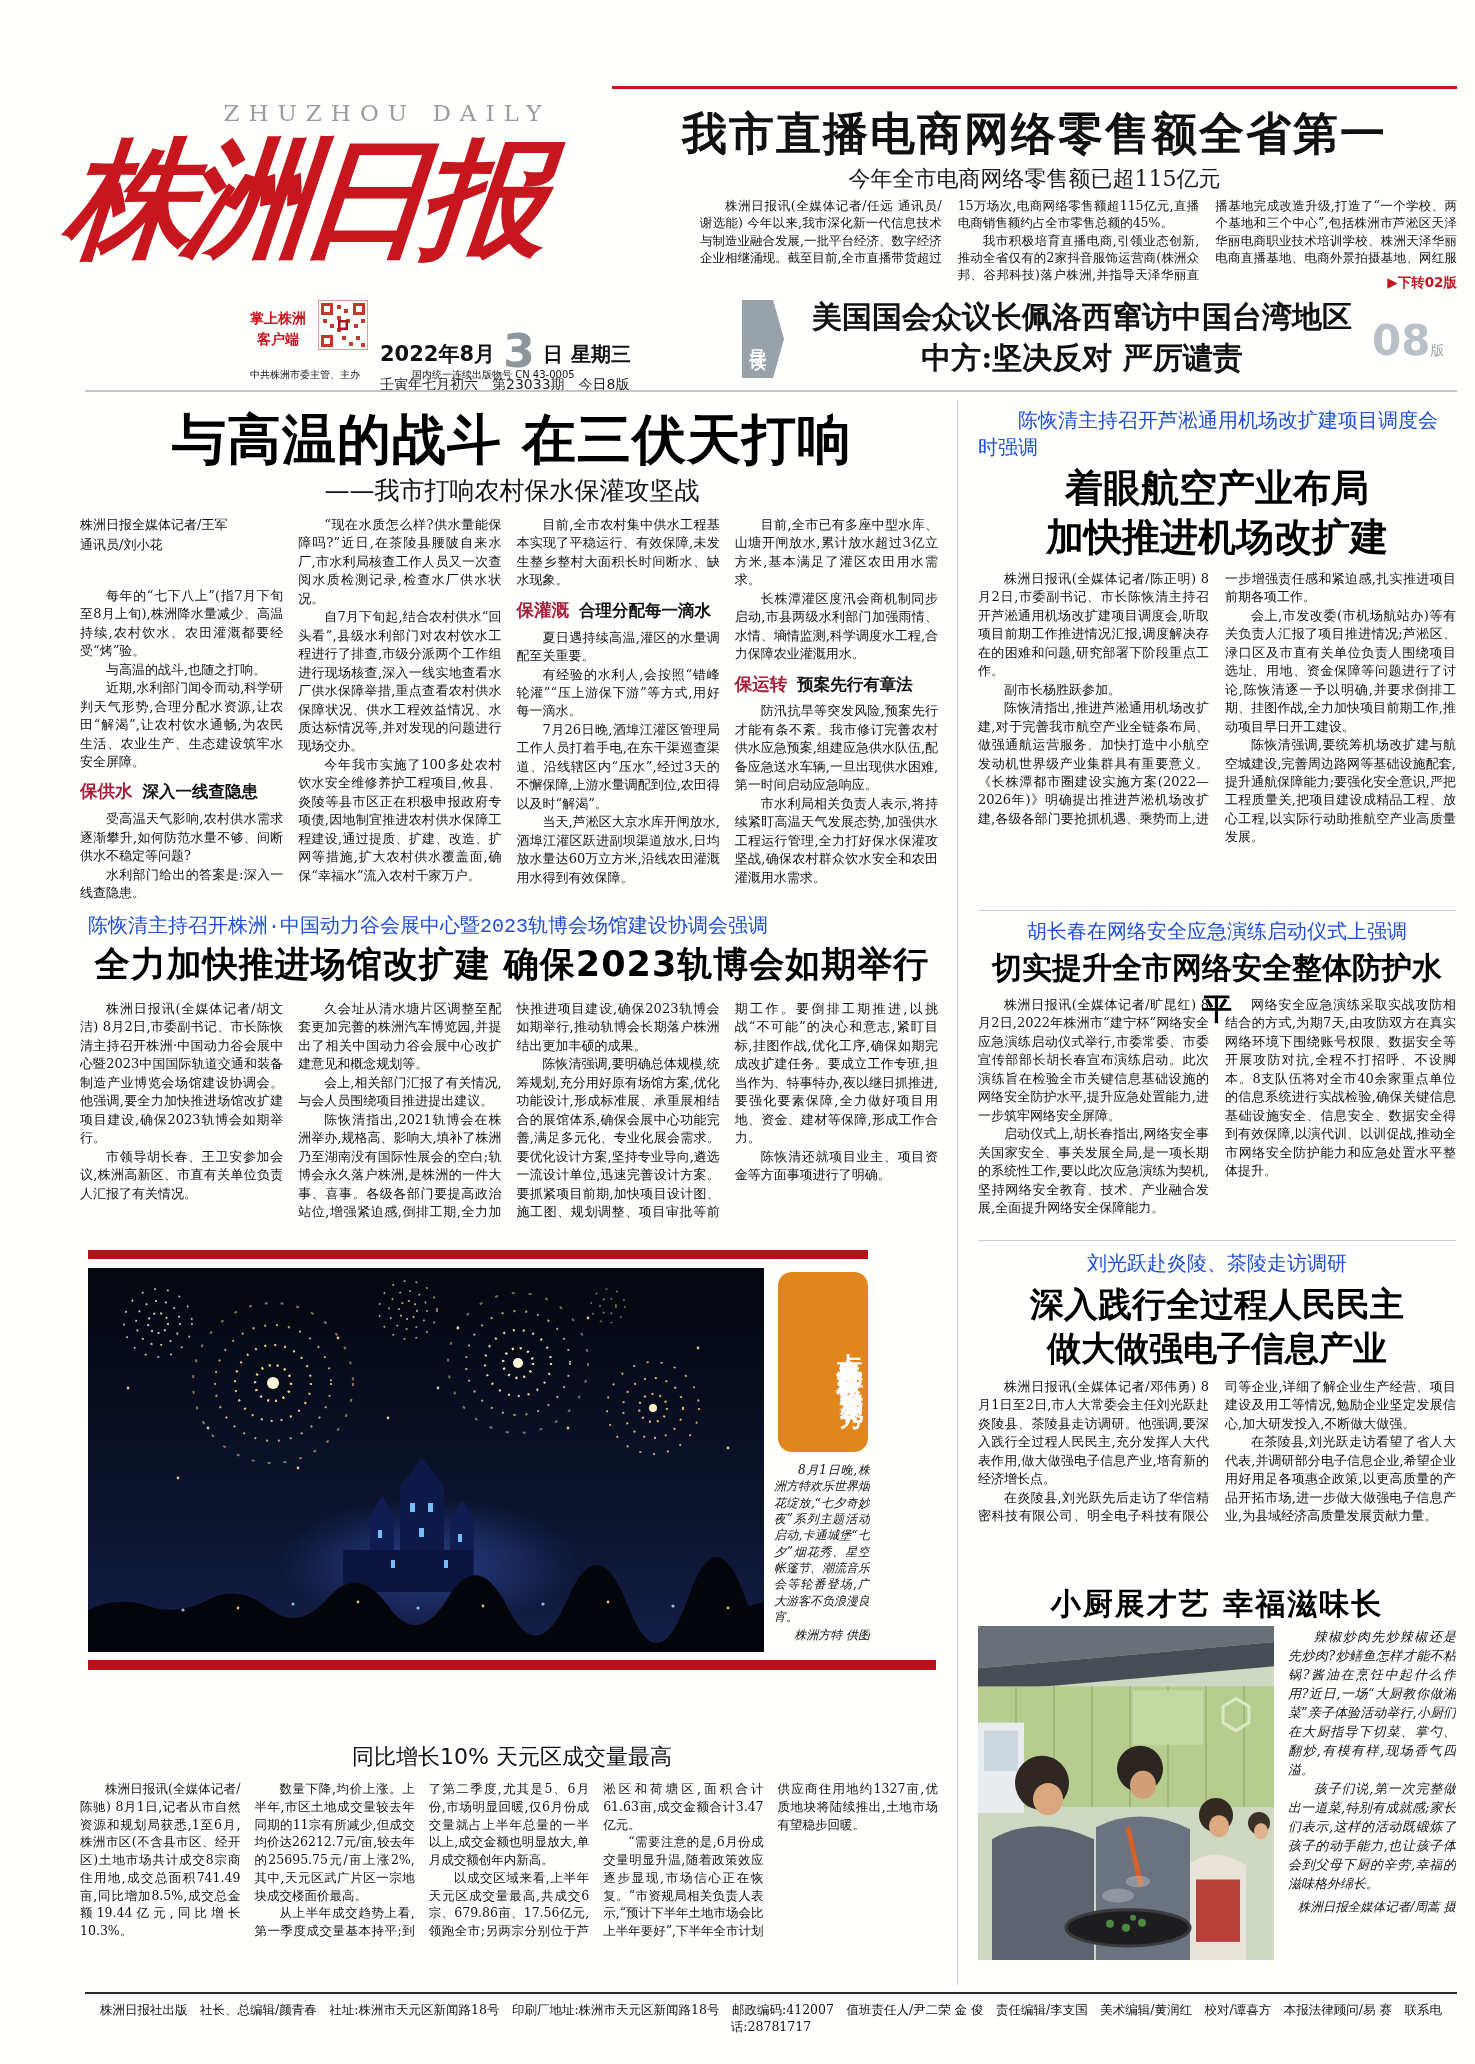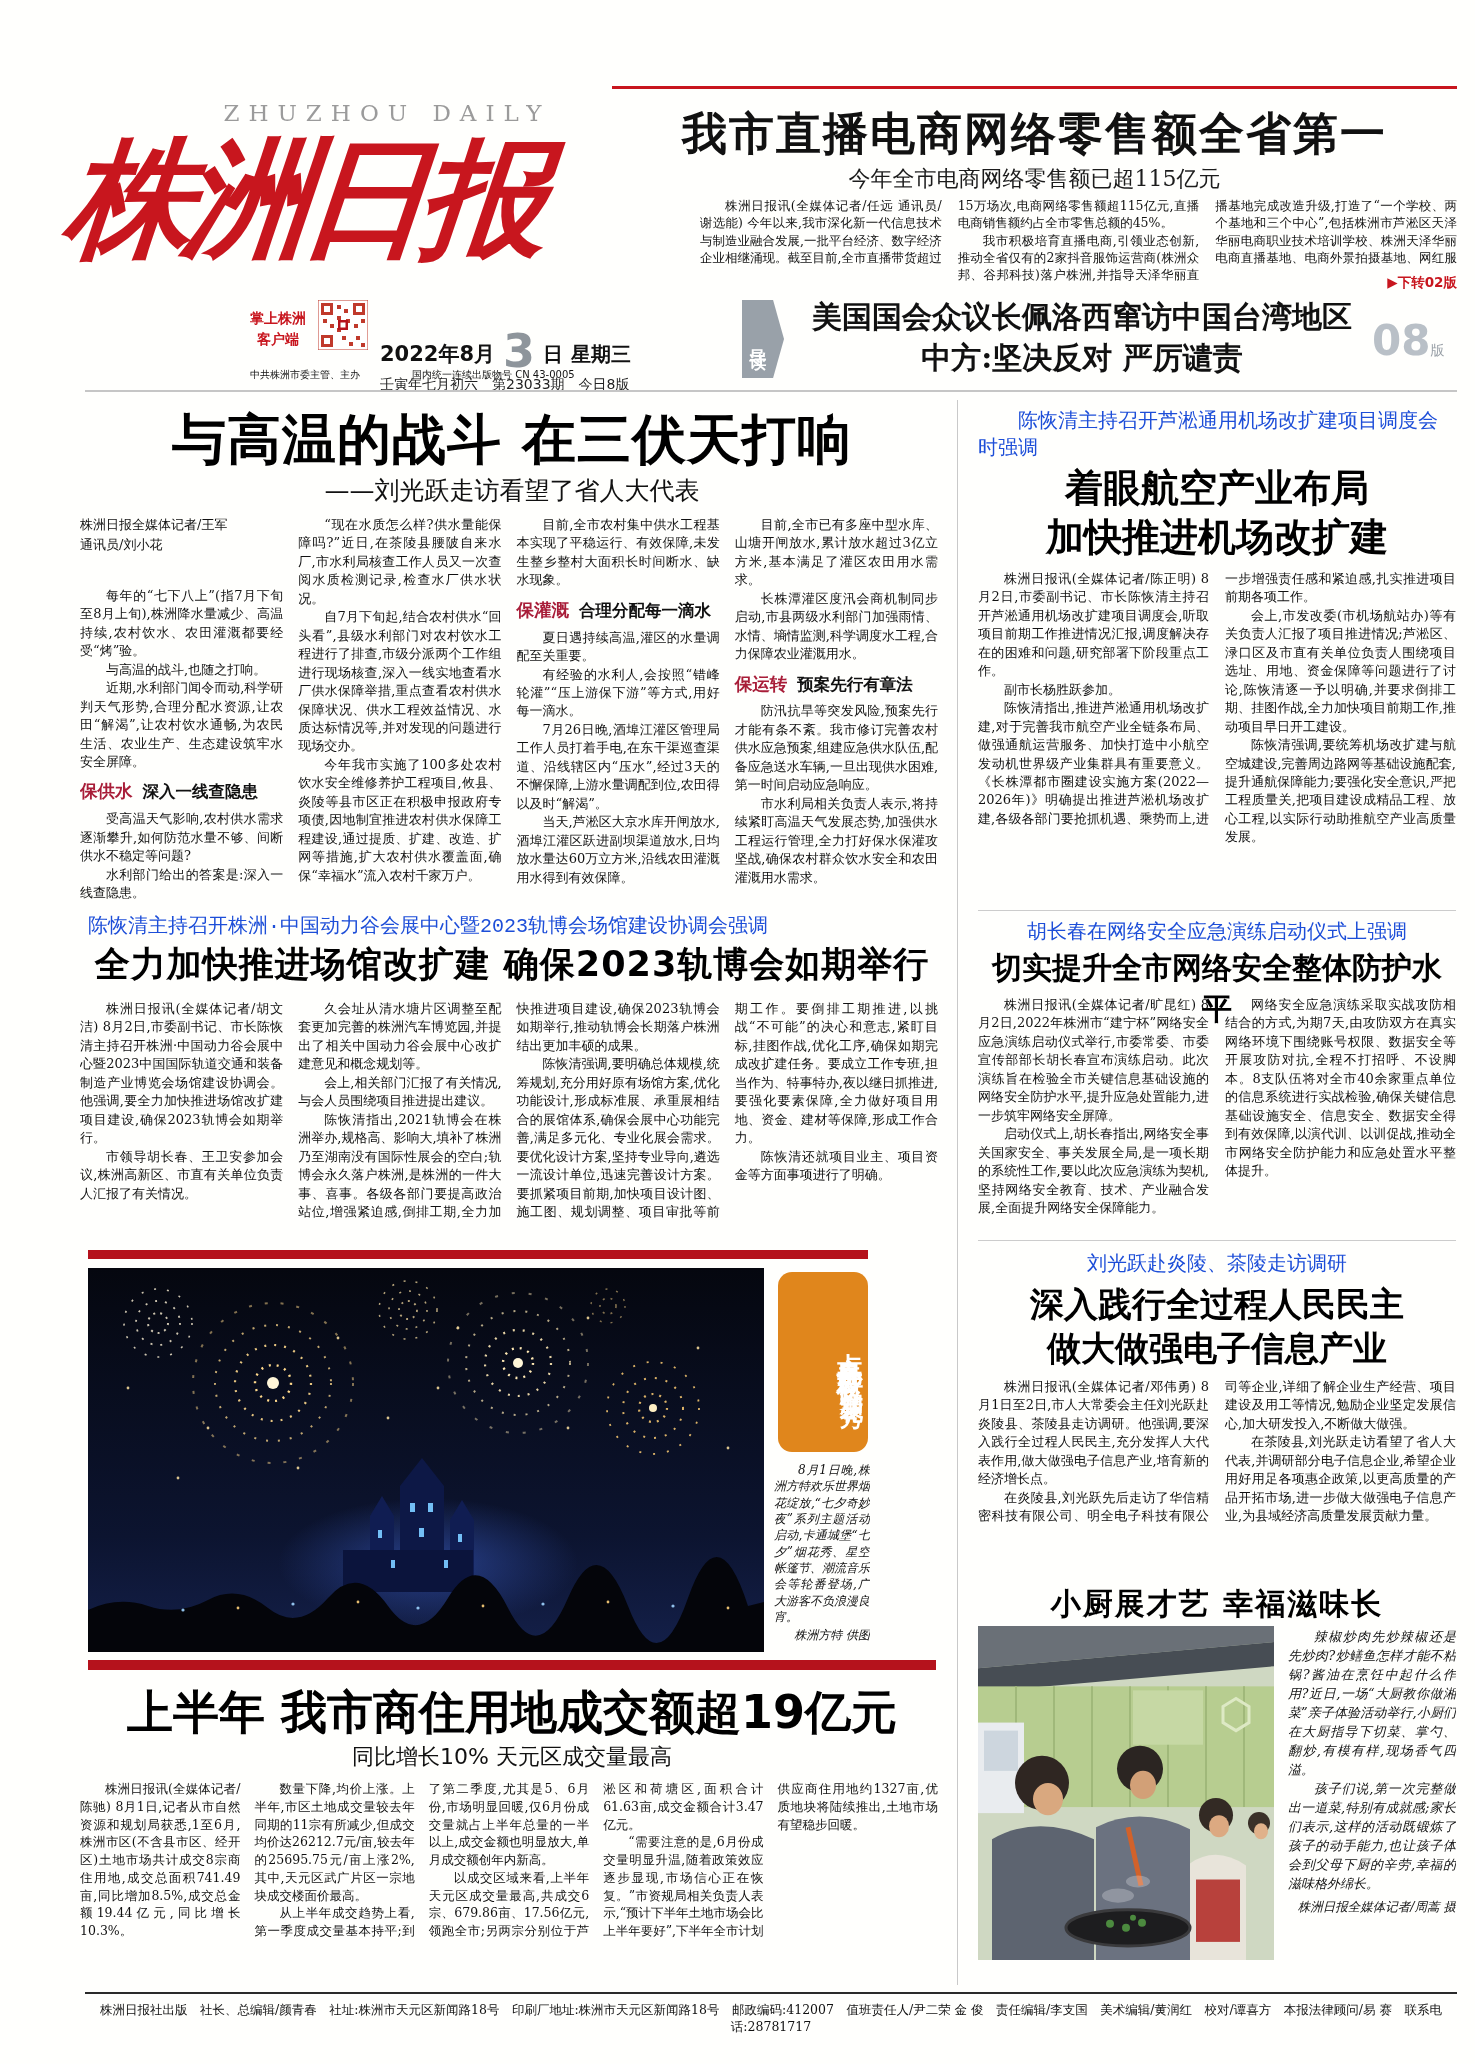--- a/index.html
+++ b/index.html
@@ -174,21 +174,21 @@
     <div>美国国会众议长佩洛西窜访中国台湾地区</div>
     <div>中方:坚决反对 严厉谴责</div>
   </div>
   <div class="abs daodu-page">
     <span class="daodu-num">08</span>
     <span class="daodu-ban">版</span>
   </div>
   <div class="abs rule-header"></div>
 
   <div class="abs headline main-headline center">与高温的战斗 在三伏天打响</div>
-  <div class="abs main-sub center">——刘光跃走访看望了省人大代表</div>
+  <div class="abs main-sub center">——我市打响农村保水保灌攻坚战</div>
   <div class="abs body-cols main-body">
       <p class="article-byline">株洲日报全媒体记者/王军</p>
       <p class="article-byline byline-gap">通讯员/刘小花</p>
       <p>每年的“七下八上”(指7月下旬至8月上旬),株洲降水量减少、高温持续,农村饮水、农田灌溉都要经受“烤”验。</p>
       <p>与高温的战斗,也随之打响。</p>
       <p>近期,水利部门闻令而动,科学研判天气形势,合理分配水资源,让农田“解渴”,让农村饮水通畅,为农民生活、农业生产、生态建设筑牢水安全屏障。</p>
       <p class="subhead"><span class="sh-tag">保供水</span>深入一线查隐患</p>
       <p>受高温天气影响,农村供水需求逐渐攀升,如何防范水量不够、间断供水不稳定等问题?</p>
       <p>水利部门给出的答案是:深入一线查隐患。</p>
       <p>“现在水质怎么样?供水量能保障吗?”近日,在茶陵县腰陂自来水厂,市水利局核查工作人员又一次查阅水质检测记录,检查水厂供水状况。</p>
@@ -412,21 +412,20 @@
         <ellipse cx="160" cy="254" rx="12" ry="6"></ellipse>
       </g>
   </svg>
   <div class="abs kit-text">
     <p>辣椒炒肉先炒辣椒还是先炒肉?炒鳝鱼怎样才能不粘锅?酱油在烹饪中起什么作用?近日,一场“大厨教你做湘菜”亲子体验活动举行,小厨们在大厨指导下切菜、掌勺、翻炒,有模有样,现场香气四溢。</p>
     <p>孩子们说,第一次完整做出一道菜,特别有成就感;家长们表示,这样的活动既锻炼了孩子的动手能力,也让孩子体会到父母下厨的辛劳,幸福的滋味格外绵长。</p>
     <div class="kit-credit">株洲日报全媒体记者/周蒿 摄</div>
   </div>
 
   <div class="abs redbar2"></div>
-  <div class="abs headline land-headline center">上半年  我市商住用地成交额超19亿元</div>
   <div class="abs land-sub center">同比增长10%  天元区成交量最高</div>
   <div class="abs body-cols land-body">
       <p>株洲日报讯(全媒体记者/陈驰) 8月1日,记者从市自然资源和规划局获悉,1至6月,株洲市区(不含县市区、经开区)土地市场共计成交8宗商住用地,成交总面积741.49亩,同比增加8.5%,成交总金额19.44亿元,同比增长10.3%。</p>
       <p>数量下降,均价上涨。上半年,市区土地成交量较去年同期的11宗有所减少,但成交均价达26212.7元/亩,较去年的25695.75元/亩上涨2%,其中,天元区武广片区一宗地块成交楼面价最高。</p>
       <p>从上半年成交趋势上看,第一季度成交量基本持平;到了第二季度,尤其是5、6月份,市场明显回暖,仅6月份成交量就占上半年总量的一半以上,成交金额也明显放大,单月成交额创年内新高。</p>
       <p>以成交区域来看,上半年天元区成交量最高,共成交6宗、679.86亩、17.56亿元,领跑全市;另两宗分别位于芦淞区和荷塘区,面积合计61.63亩,成交金额合计3.47亿元。</p>
       <p>“需要注意的是,6月份成交量明显升温,随着政策效应逐步显现,市场信心正在恢复。”市资规局相关负责人表示,“预计下半年土地市场会比上半年要好”,下半年全市计划供应商住用地约1327亩,优质地块将陆续推出,土地市场有望稳步回暖。</p>
     </div>
 
   <div class="abs footer-rule"></div>

